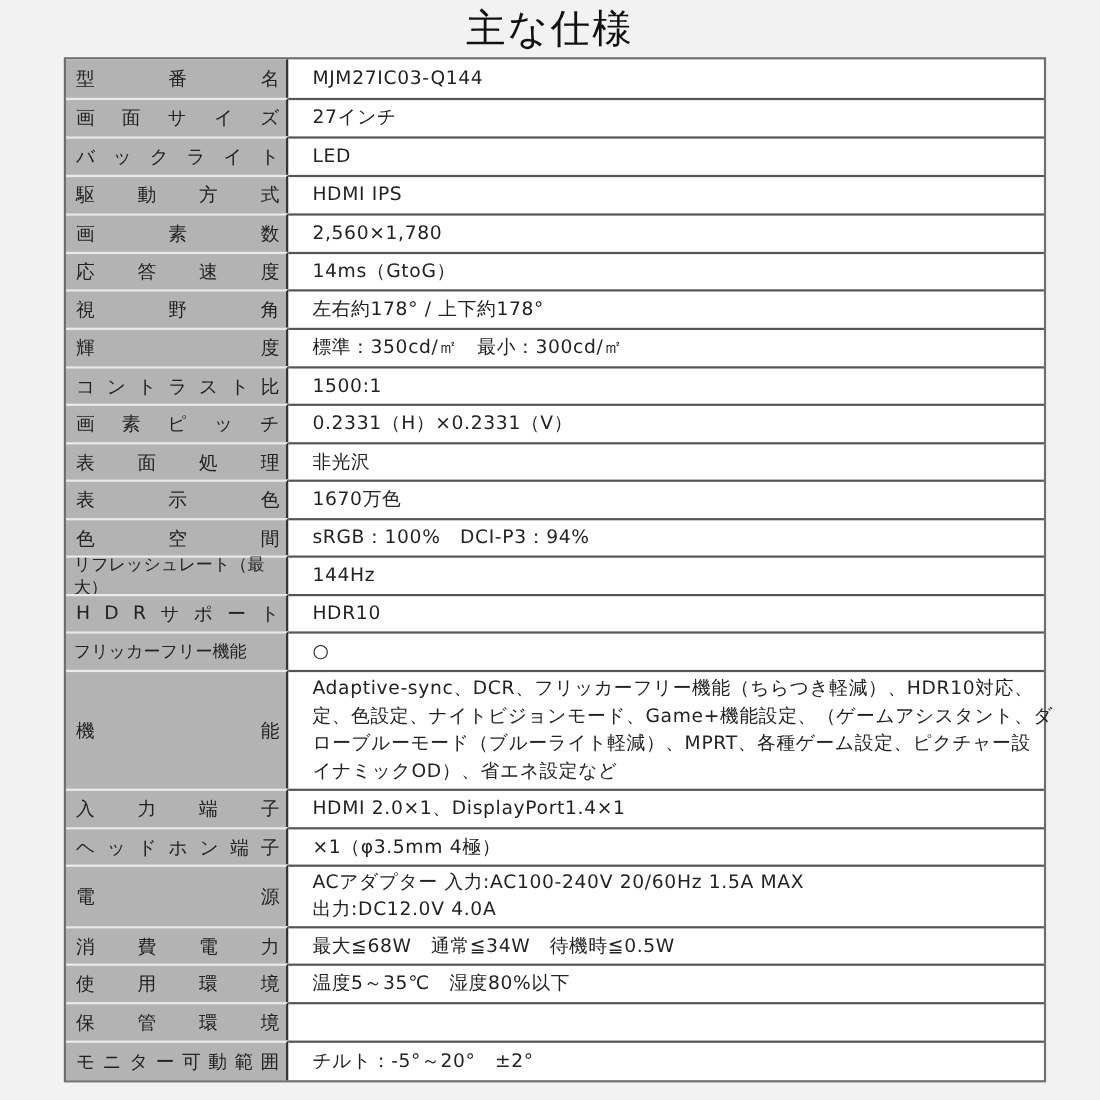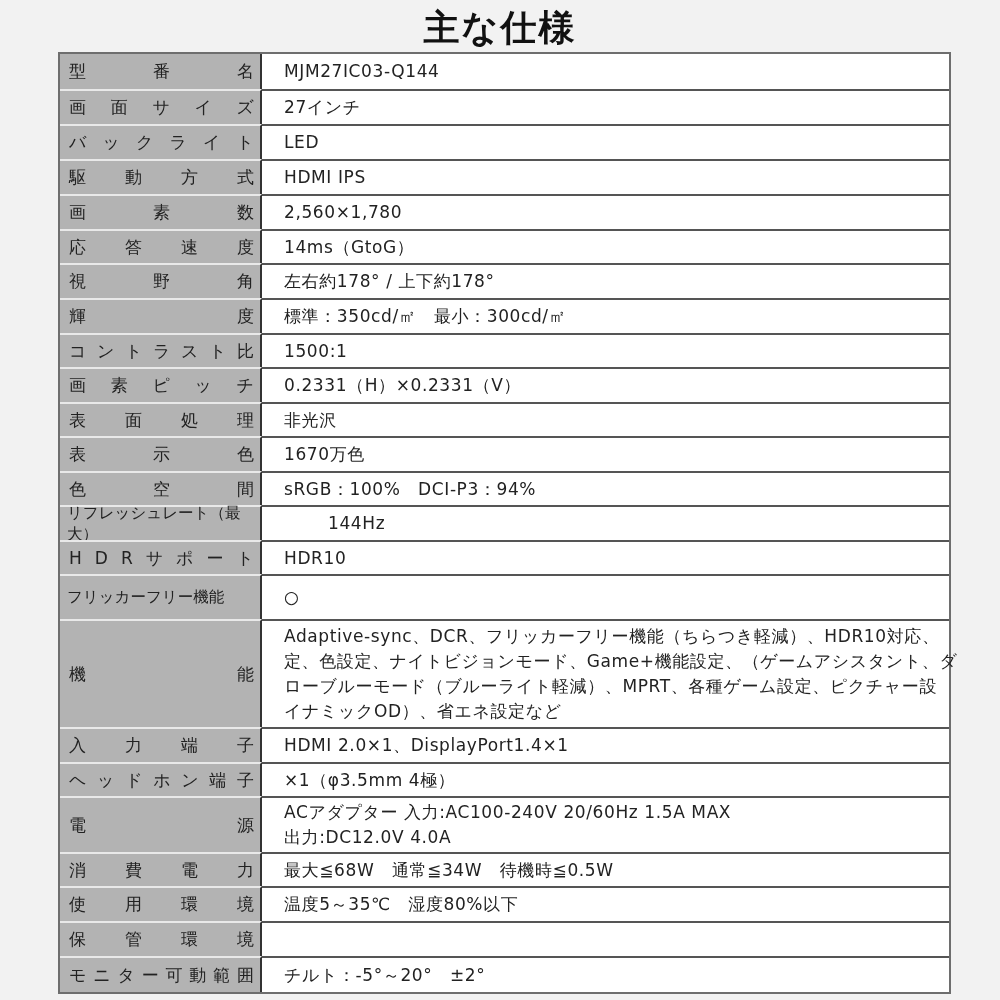--- a/index.html
+++ b/index.html
@@ -2,21 +2,21 @@
 <html><head>
 <meta charset="utf-8">
 <style>
   html, body { margin: 0; padding: 0; }
   body {
     width: 1000px; height: 1000px; background: #f2f2f2;
     font-family: "DejaVu Sans", sans-serif; position: relative; overflow: hidden;
   }
   .title {
     position: absolute; top: 4px; left: 0; width: 1000px; text-align: center;
-    font-family: "DejaVu Serif", serif; font-weight: bold; font-size: 36px;
+    font-family: "DejaVu Serif", serif; font-weight: normal; font-size: 36px;
     color: #111; letter-spacing: 2px; line-height: 46px;
   }
   .spec-table {
     position: absolute; left: 58px; top: 52px; width: 893px;
     border: 2px solid #6e6e6e; border-right-width: 2px; box-sizing: border-box;
     background: #fff;
   }
   .row { display: flex; box-sizing: border-box; border-top: 2px solid #555; }
   .row:first-child { border-top: none; }
   .label {
@@ -178,21 +178,21 @@
     <div class="row" style="height: 34px;">
       <div class="label">
         <span>色</span>
         <span>空</span>
         <span>間</span>
       </div>
       <div class="value">
         <div class="line">sRGB：100%　DCI-P3：94%</div>
       </div>
     </div>
-    <div class="row" style="height: 35px; gap: 44px;">
+    <div class="row" style="height: 35px;">
       <div class="label compact">
         <span>リフレッシュレート（最大）</span>
       </div>
       <div class="value">
         <div class="line">144Hz</div>
       </div>
     </div>
     <div class="row" style="height: 34px;">
       <div class="label">
         <span>H</span>
@@ -200,21 +200,21 @@
         <span>R</span>
         <span>サ</span>
         <span>ポ</span>
         <span>ー</span>
         <span>ト</span>
       </div>
       <div class="value">
         <div class="line">HDR10</div>
       </div>
     </div>
-    <div class="row" style="height: 45px;">
+    <div class="row" style="height: 35px;">
       <div class="label compact">
         <span>フリッカーフリー機能</span>
       </div>
       <div class="value">
         <div class="line">○</div>
       </div>
     </div>
     <div class="row" style="height: 108px;">
       <div class="label">
         <span>機</span>

